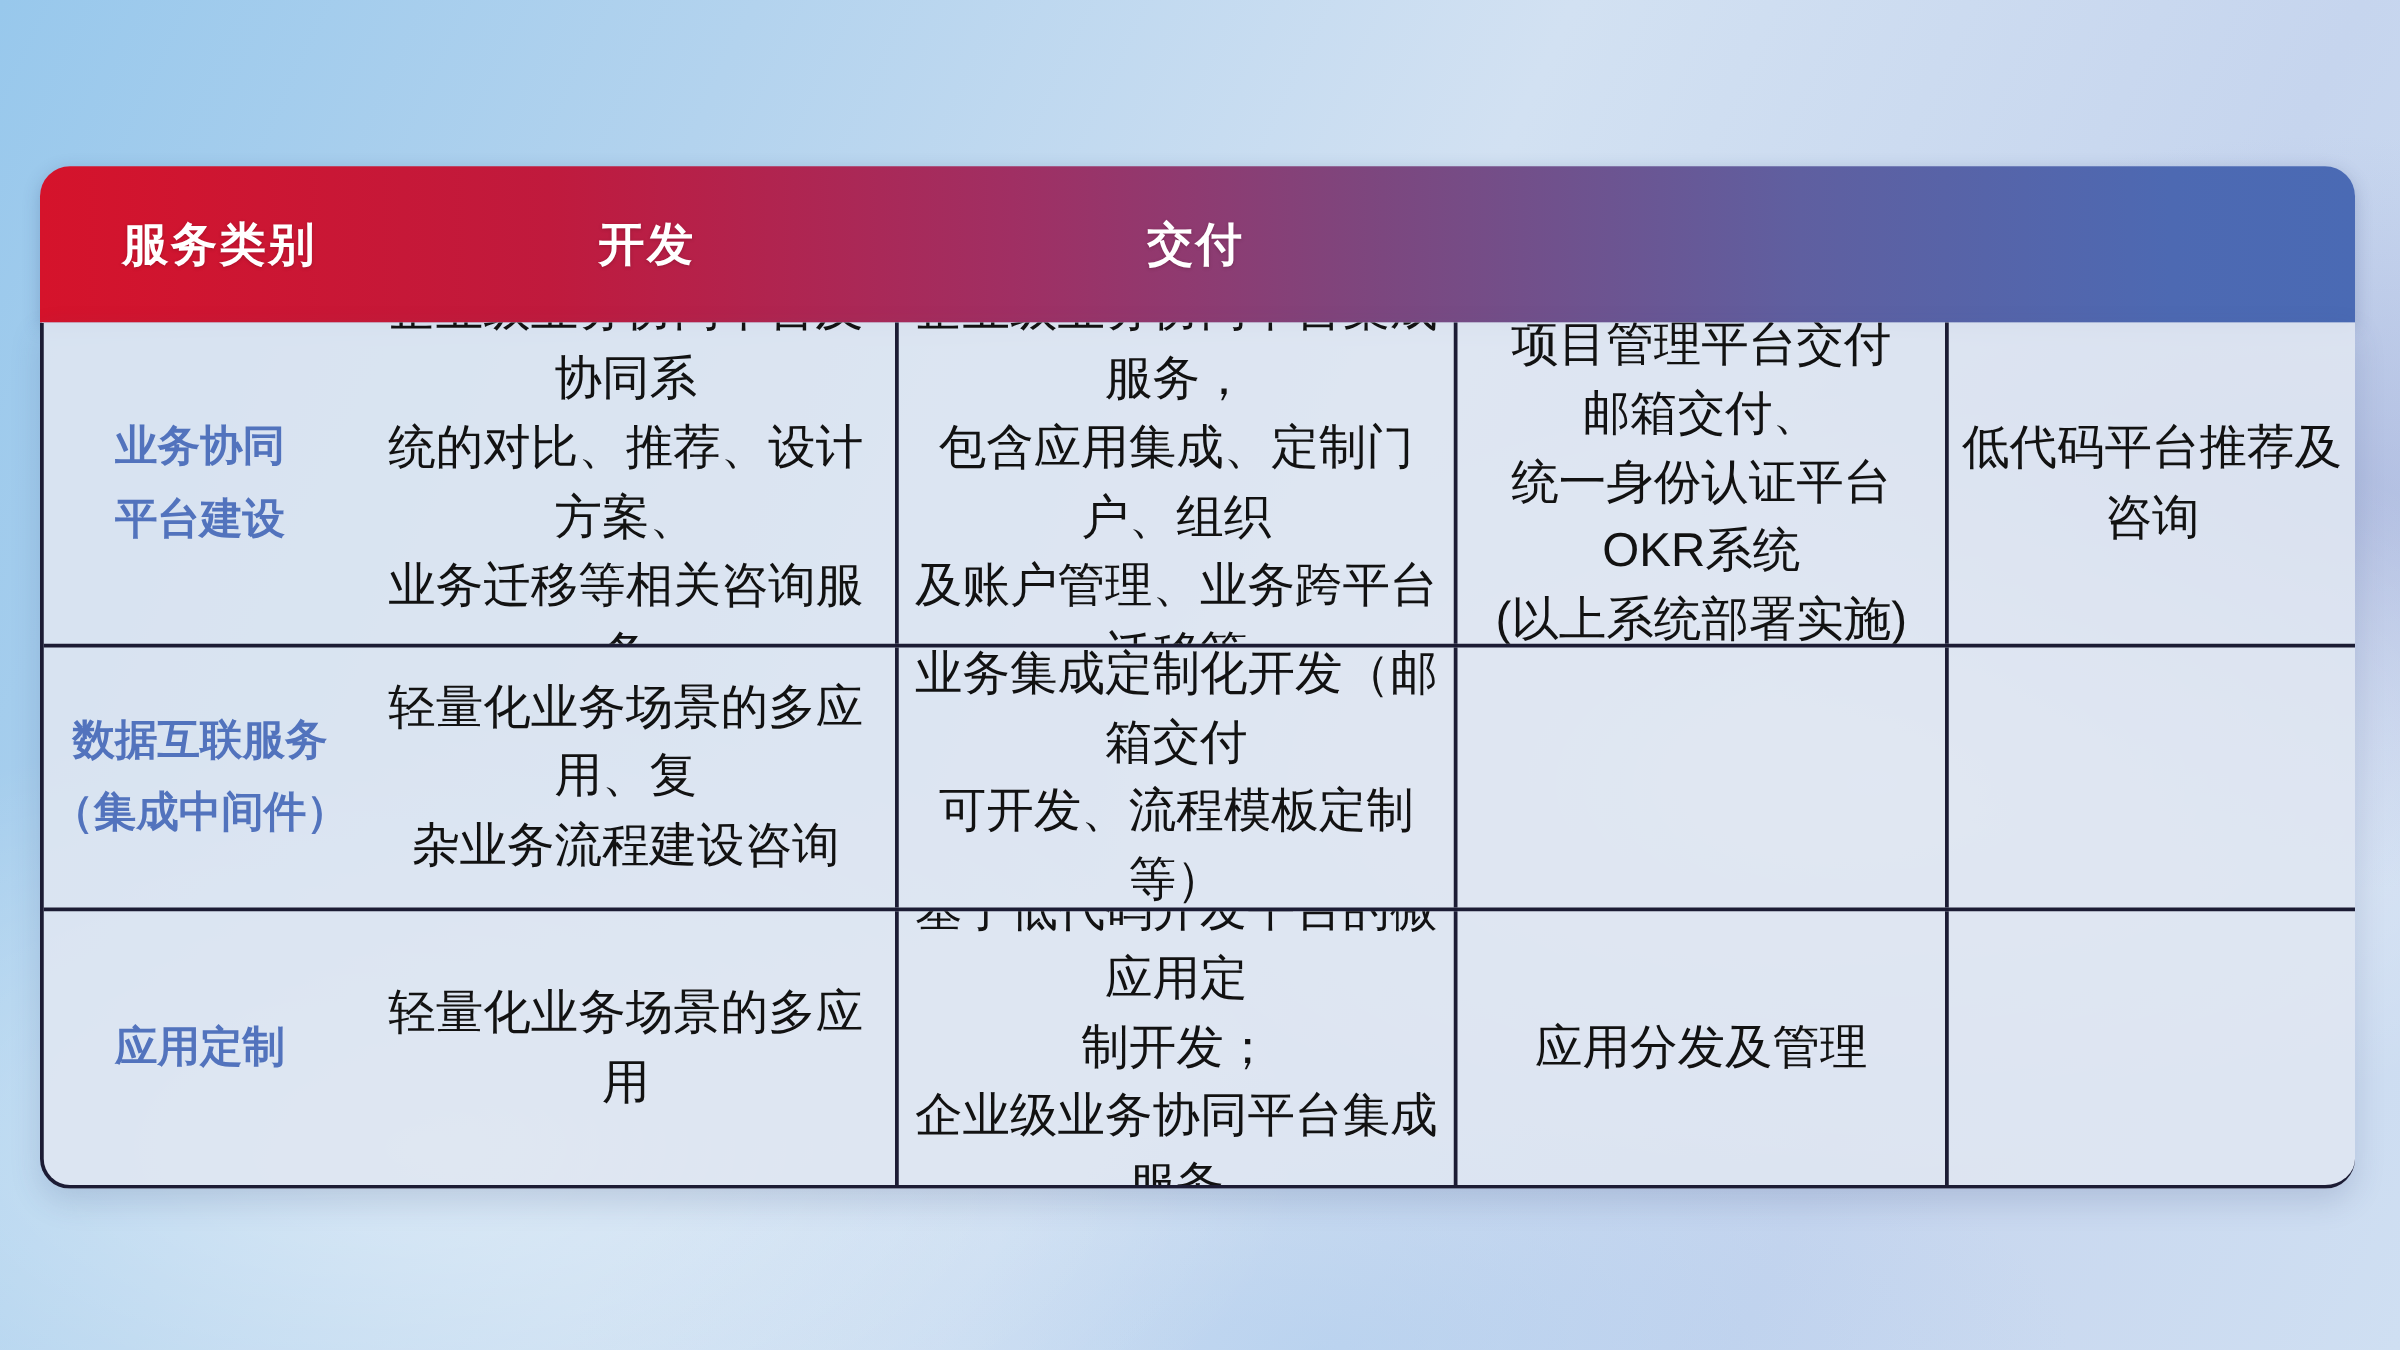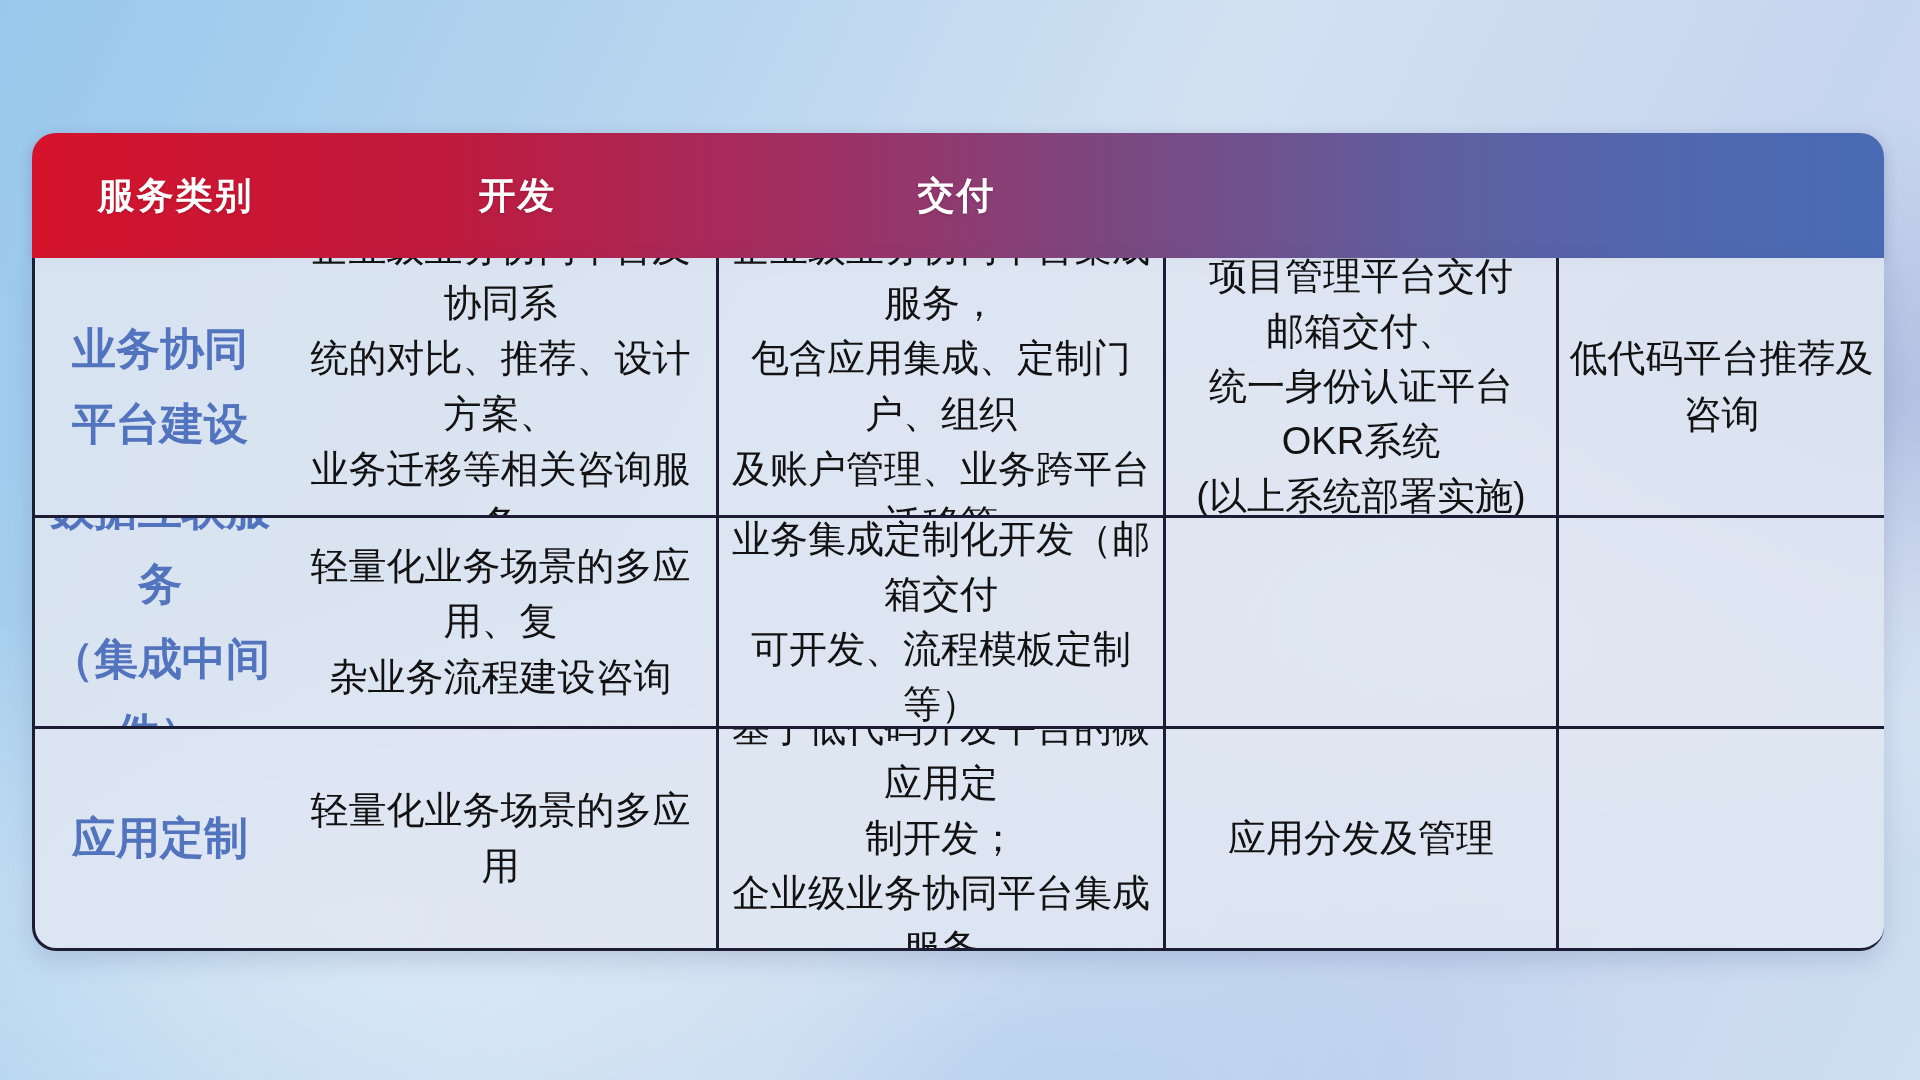--- a/index.html
+++ b/index.html
@@ -71,21 +71,21 @@
     color: #121212;
     font-size: 38px;
     line-height: 1.45;
     padding: 4px 8px;
     box-sizing: border-box;
     overflow: hidden;
   }
   .td.c3, .td.c4, .td.c5 { border-left: 3px solid #1c1c34; }
   .td.cat {
     color: #5273bd;
-    font-size: 44px;
+    font-size: 34px;
     font-weight: 700;
     line-height: 1.7;
     padding: 4px 2px;
   }
 </style>
 </head>
 <body>
 
 <div class="slide">
   <div class="table">

